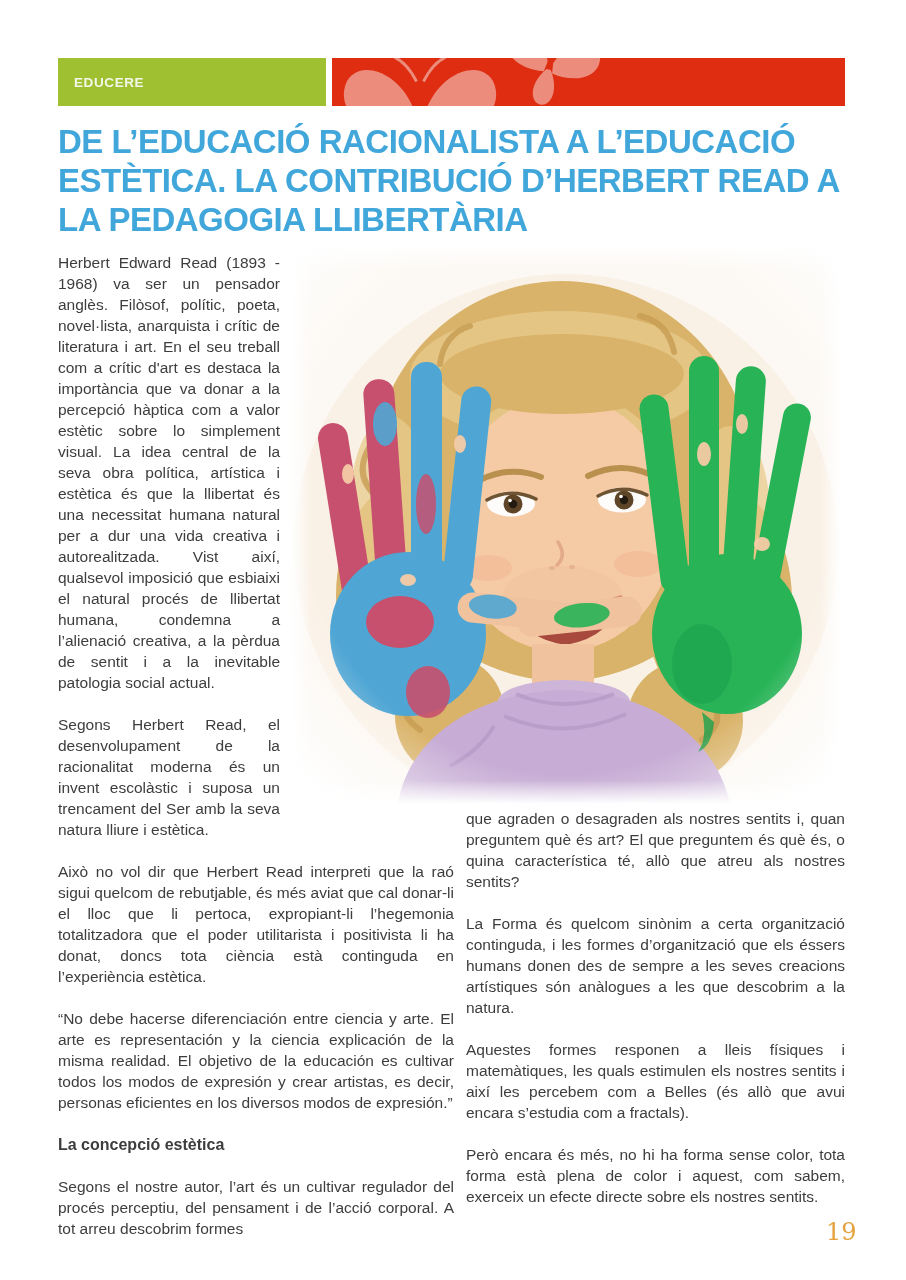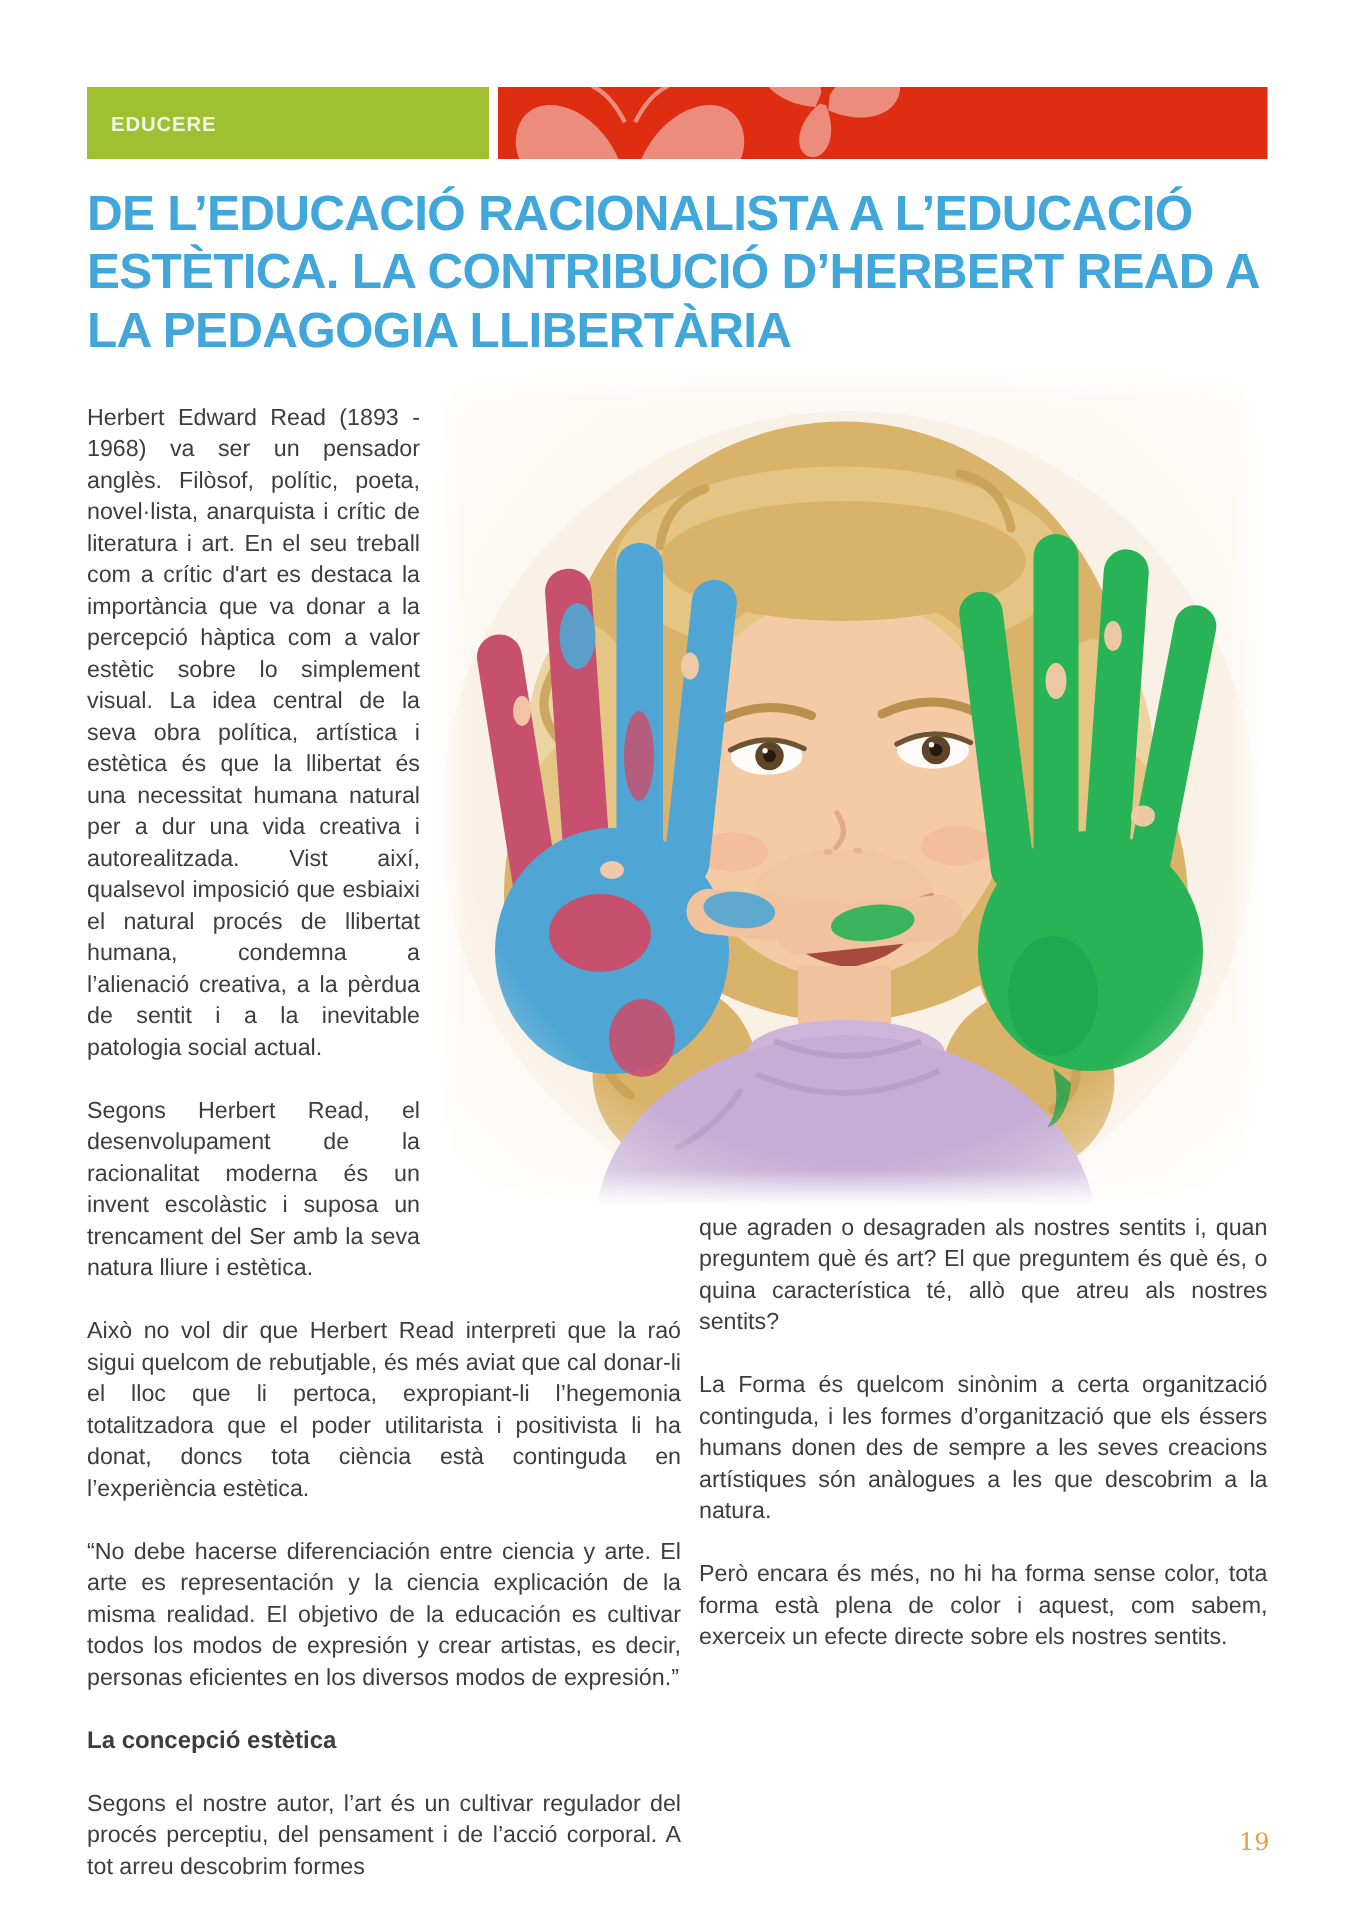--- a/index.html
+++ b/index.html
@@ -18,33 +18,33 @@
     background:#de2d10;overflow:hidden;
   }
   .decor-band svg{display:block;width:513px;height:48px;}
   
   .page-title{
     position:absolute;left:58px;top:100px;width:782px;
     font-size:33px;line-height:39px;font-weight:bold;color:#41a7db;letter-spacing:-0.5px;
   }
   
   .content{position:absolute;left:58px;top:252px;width:787px;display:flex;gap:12px;z-index:1;}
-  .col-left{width:396px;margin-top:16px;}
+  .col-left{width:396px;}
   .col-right{width:379px;margin-top:556px;}
   .img-spacer{float:right;width:174px;height:552px;}
   .content p{margin:0 0 21px 0;font-size:15.5px;line-height:21px;text-align:justify;}
   .quote{}
   .subhead{font-size:16px;line-height:21px;font-weight:bold;margin:0 0 21px 0;}
   
   .photo{position:absolute;left:290px;top:246px;width:552px;height:558px;z-index:2;}
   .photo svg{display:block;width:552px;height:558px;}
   
   .page-number{
     position:absolute;left:826px;top:1218px;
-    font-family:"DejaVu Serif","Liberation Serif",serif;font-size:16px;color:#e4a13c;
+    font-family:"DejaVu Serif","Liberation Serif",serif;font-size:24px;color:#e4a13c;
   }
 </style>
 </head>
 <body>
 
 <div class="page">
 
   <div class="kicker-band">
     <span class="kicker">EDUCERE</span>
   </div>
@@ -76,20 +76,21 @@
       <p>Herbert Edward Read (1893 - 1968) va ser un pensador anglès. Filòsof, polític, poeta, novel·lista, anarquista i crític de literatura i art. En el seu treball com a crític d'art es destaca la importància que va donar a la percepció hàptica com a valor estètic sobre lo simplement visual. La idea central de la seva obra política, artística i estètica és que la llibertat és una necessitat humana natural per a dur una vida creativa i autorealitzada. Vist així, qualsevol imposició que esbiaixi el natural procés de llibertat humana, condemna a l’alienació creativa, a la pèrdua de sentit i a la inevitable patologia social actual.</p>
       <p>Segons Herbert Read, el desenvolupament de la racionalitat moderna és un invent escolàstic i suposa un trencament del Ser amb la seva natura lliure i estètica.</p>
       <p>Això no vol dir que Herbert Read interpreti que la raó sigui quelcom de rebutjable, és més aviat que cal donar-li el lloc que li pertoca, expropiant-li l’hegemonia totalitzadora que el poder utilitarista i positivista li ha donat, doncs tota ciència està continguda en l’experiència estètica.</p>
       <p class="quote">“No debe hacerse diferenciación entre ciencia y arte. El arte es representación y la ciencia explicación de la misma realidad. El objetivo de la educación es cultivar todos los modos de expresión y crear artistas, es decir, personas eficientes en los diversos modos de expresión.”</p>
       <h2 class="subhead">La concepció estètica</h2>
       <p>Segons el nostre autor, l’art és un cultivar regulador del procés perceptiu, del pensament i de l’acció corporal. A tot arreu descobrim formes</p>
     </div>
     <div class="col-right">
       <p>que agraden o desagraden als nostres sentits i, quan preguntem què és art? El que preguntem és què és, o quina característica té, allò que atreu als nostres sentits?</p>
       <p>La Forma és quelcom sinònim a certa organització continguda, i les formes d’organització que els éssers humans donen des de sempre a les seves creacions artístiques són anàlogues a les que descobrim a la natura.</p>
+      <p>Aquestes formes responen a lleis físiques i matemàtiques, les quals estimulen els nostres sentits i així les percebem com a Belles (és allò que avui encara s’estudia com a fractals).</p>
       <p>Però encara és més, no hi ha forma sense color, tota forma està plena de color i aquest, com sabem, exerceix un efecte directe sobre els nostres sentits.</p>
     </div>
   </div>
 
   <div class="photo">
     <svg viewBox="0 0 552 558">
       <defs>
         <radialGradient id="vg" cx="50%" cy="47%" r="68%">
           <stop offset="70%" stop-color="#ffffff" stop-opacity="0"></stop>
           <stop offset="90%" stop-color="#ffffff" stop-opacity="0.55"></stop>

